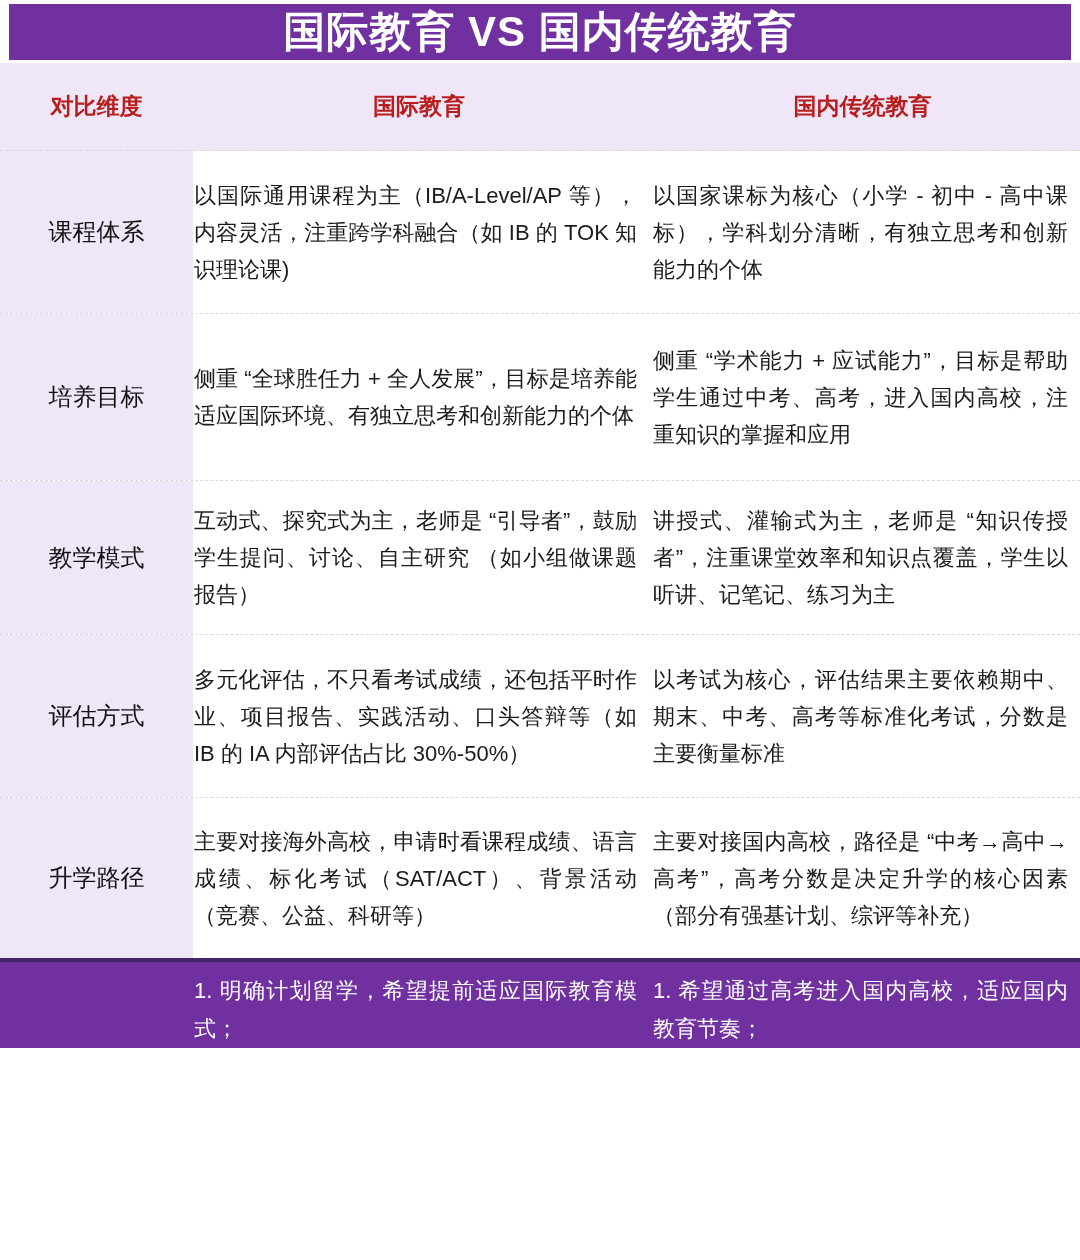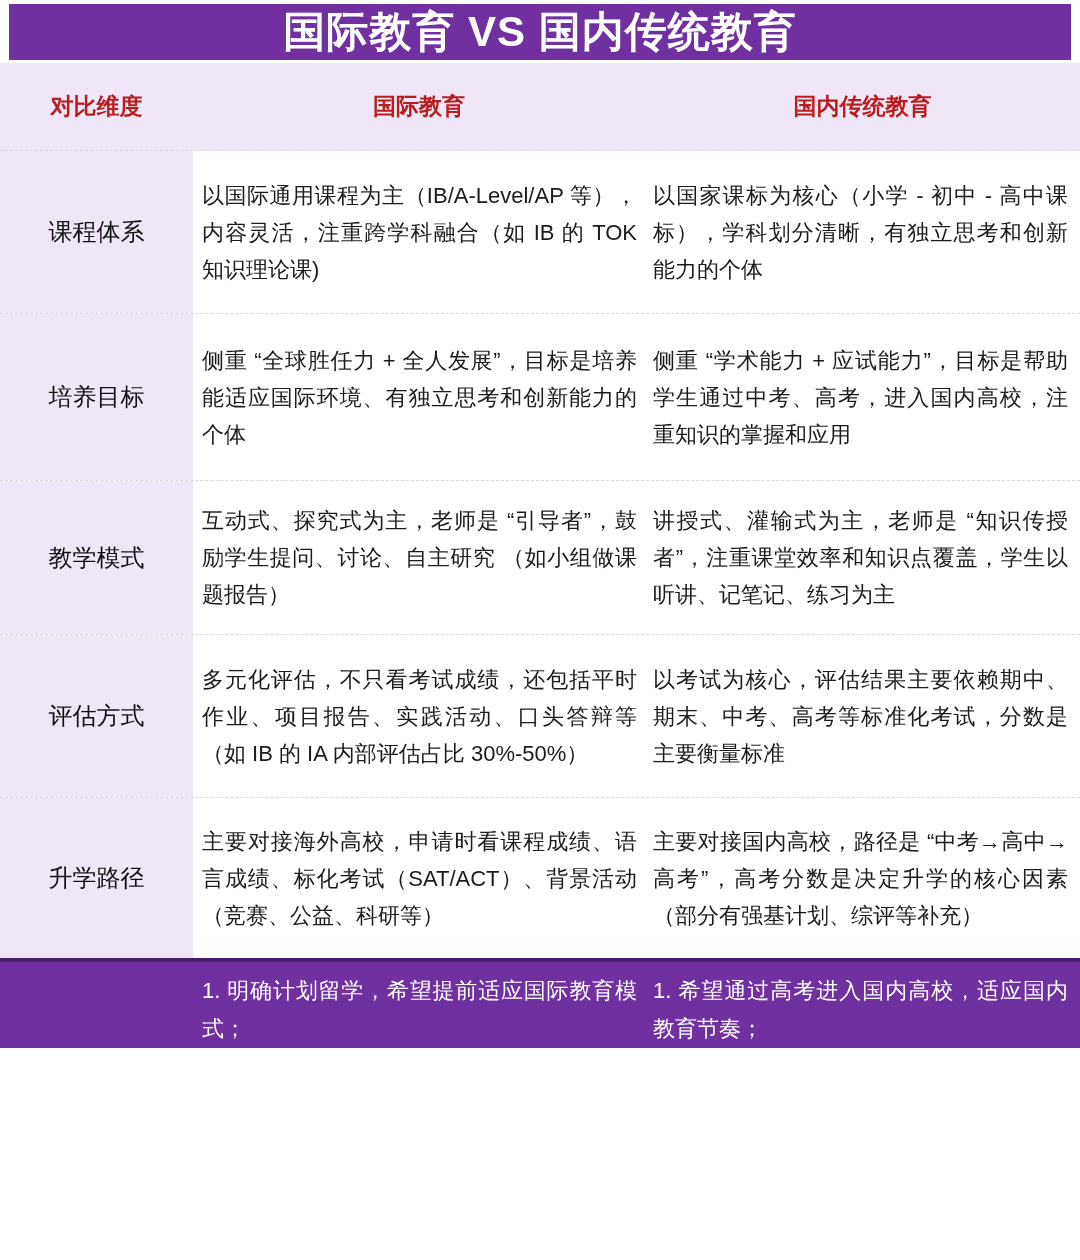--- a/index.html
+++ b/index.html
@@ -44,21 +44,21 @@
   .body-cell{
     display:flex;align-items:center;
     box-sizing:border-box;
   }
   .body-cell .text{
     font-size:22px;line-height:37px;
     text-align:justify;
     white-space:pre-line;
     width:100%;
   }
-  .col-intl{padding:10px 8px 10px 9px;}
+  .col-intl{padding:10px 8px 10px 1px;}
   .col-dom{padding:10px 12px 10px 8px;}
   .r1{height:163px;}
   .r2{height:167px;}
   .r3{height:154px;}
   .r4{height:163px;}
   .r5{height:160px;border-bottom:none;}
   .divider-dark{height:4px;background:#45206b;}
   .bottom-row{
     flex:1;
     background:var(--purple);

